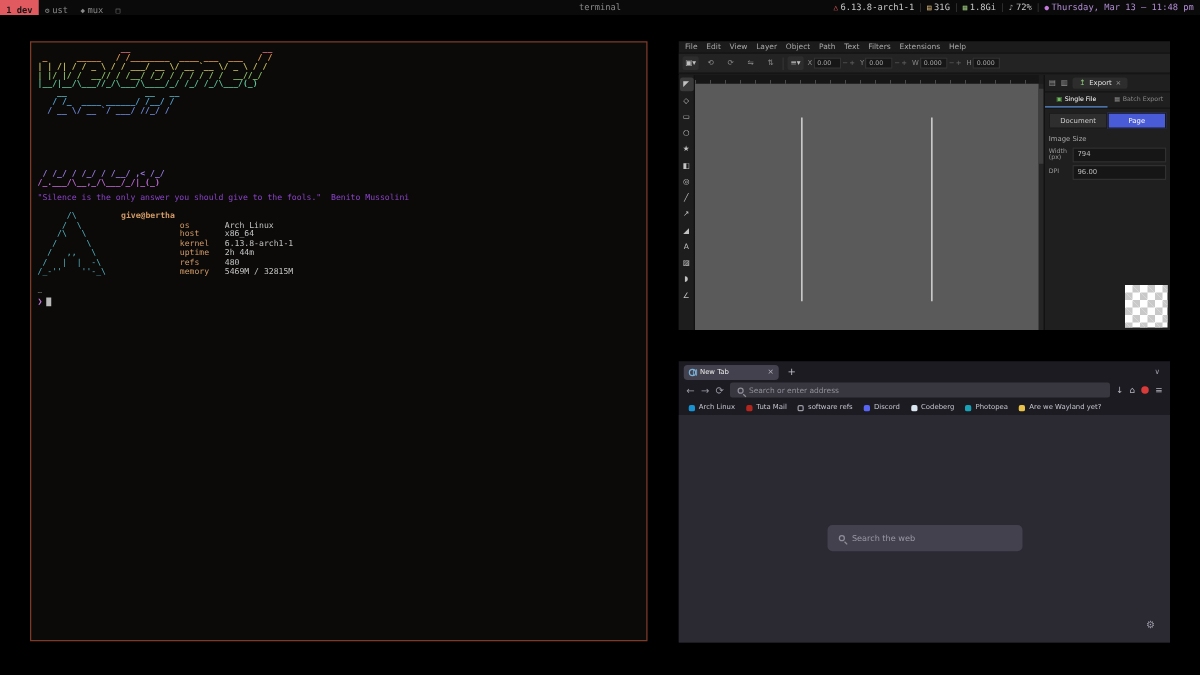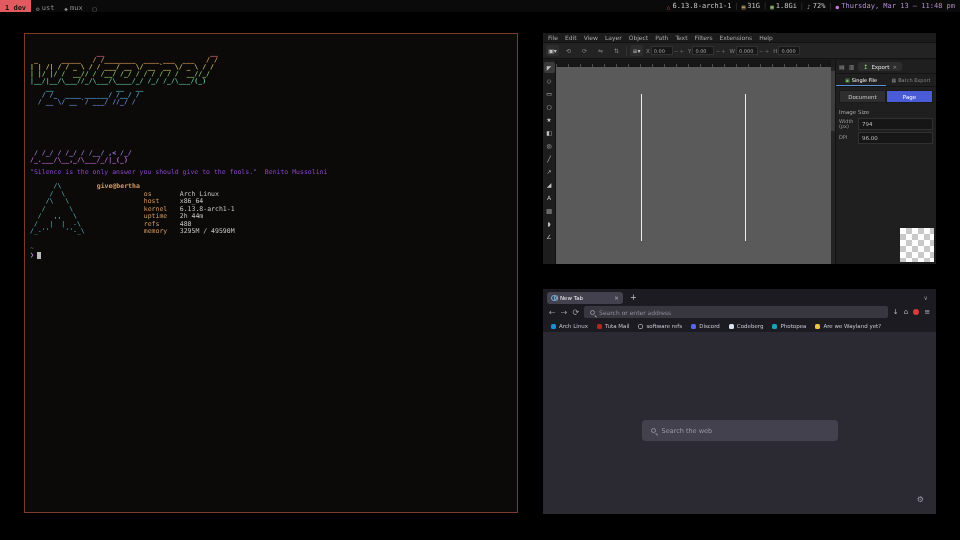--- a/index.html
+++ b/index.html
@@ -13,21 +13,21 @@
   .tag { display:flex; align-items:flex-end; gap:2px; padding:0 5px; color:#8a8a8a; }
   .tag .ticon { font-size:6px; }
   .tag.active { color:#151515; font-weight:bold; }
   .bar-title { position:absolute; left:0; right:0; text-align:center; color:#8a8a8a; pointer-events:none; }
   .bar-right { margin-left:auto; display:flex; align-items:center; gap:3px; padding-right:5px; z-index:2; }
   .seg { display:flex; align-items:center; gap:2px; }
   .sep { color:#3a3a3a; }
 
   
   .term { position:absolute; left:24px; top:33px; width:494px; height:480px;
-          background:#0b0a09; border:1px solid #7c3a28; padding:16px 5px;
+          background:#0b0a09; border:1px solid #7c3a28; padding:2px 5px;
           font-size:6.5px; line-height:7px; color:#c8c8c8; }
   .banner div { white-space:pre; font-weight:bold; }
   .quote { margin-top:5px; white-space:pre; color:#8b44c8; }
   .fetch { display:flex; gap:12px; margin-top:7px; }
   .logo div { white-space:pre; color:#56b6c2; line-height:7.5px; }
   .finfo { line-height:7.5px; }
   .finfo .user { color:#d19a66; font-weight:bold; }
   .frow { display:flex;margin-left:47px; }
   .frow .k { width:36px; color:#d19a66; }
   .frow .v { color:#c4c4c4; white-space:pre; }
@@ -113,21 +113,21 @@
             align-items:center; gap:4px; padding:0 6px; color:#8f8f9a; font-size:6px; }
   .mag { width:5px; height:5px; border:1px solid #8f8f9a; border-radius:50%; position:relative; flex:none; }
   .mag:after { content:""; position:absolute; left:4px; top:4px; width:3px; height:1px;
                background:#8f8f9a; transform:rotate(45deg); transform-origin:0 0; }
   .ext-dot { width:6px; height:6px; background:#d93a3a; border-radius:50%; }
   .dl { color:#b5b5c0; font-size:7px; }
   .fx-bm { height:12px; display:flex; align-items:center; gap:9px; padding:0 8px; font-size:5.5px; color:#c5c5cf; }
   .bm { display:flex; align-items:center; gap:3px; }
   .bm-dot { width:5px; height:5px; border-radius:1.5px; flex:none; }
   .fx-content { position:absolute; top:43px; left:0; right:0; bottom:0; background:#2b2a33; }
-  .pill { position:absolute; left:50%; transform:translateX(-50%); top:88px; width:196px; height:21px;
+  .pill { position:absolute; left:50%; transform:translateX(-50%); top:88px; width:156px; height:21px;
           background:#42414d; border-radius:4px; display:flex; align-items:center; gap:6px;
           padding:0 9px; color:#9a99a5; font-size:6.5px; }
   .gear { position:absolute; right:12px; bottom:10px; color:#9a99a5; font-size:8px; }
 </style>
 </head>
 <body>
 
 <div class="bar">
   <div class="tags">
     <div class="tag active" style="background-color: rgb(224, 90, 95);">
@@ -138,20 +138,21 @@
       <span>ust</span>
     </div>
     <div class="tag">
       <span class="ticon">◆</span>
       <span>mux</span>
     </div>
     <div class="tag">
       <span class="ticon">□</span>
     </div>
   </div>
+  <div class="bar-title">terminal</div>
   <div class="bar-right">
     <span class="seg">
       <span style="color:#e05a5f;font-size:6px;">△</span>
       <span style="color:#c9c9c9;">6.13.8-arch1-1</span>
     </span>
     <span class="sep">|</span>
     <span class="seg">
       <span style="color:#e5c07b;font-size:6px;">▤</span>
       <span style="color:#c9c9c9;">31G</span>
     </span>
@@ -214,21 +215,21 @@
       <div class="frow">
         <span class="k">uptime</span>
         <span class="v">2h 44m</span>
       </div>
       <div class="frow">
         <span class="k">refs</span>
         <span class="v">480</span>
       </div>
       <div class="frow">
         <span class="k">memory</span>
-        <span class="v">3295M / 49590M</span>
+        <span class="v">5469M / 32815M</span>
       </div>
     </div>
   </div>
   <div class="promptline1">~</div>
   <div class="promptline2">
     <span class="pchar">❯</span>
     <span class="cursor"></span>
   </div>
 </div>
 

